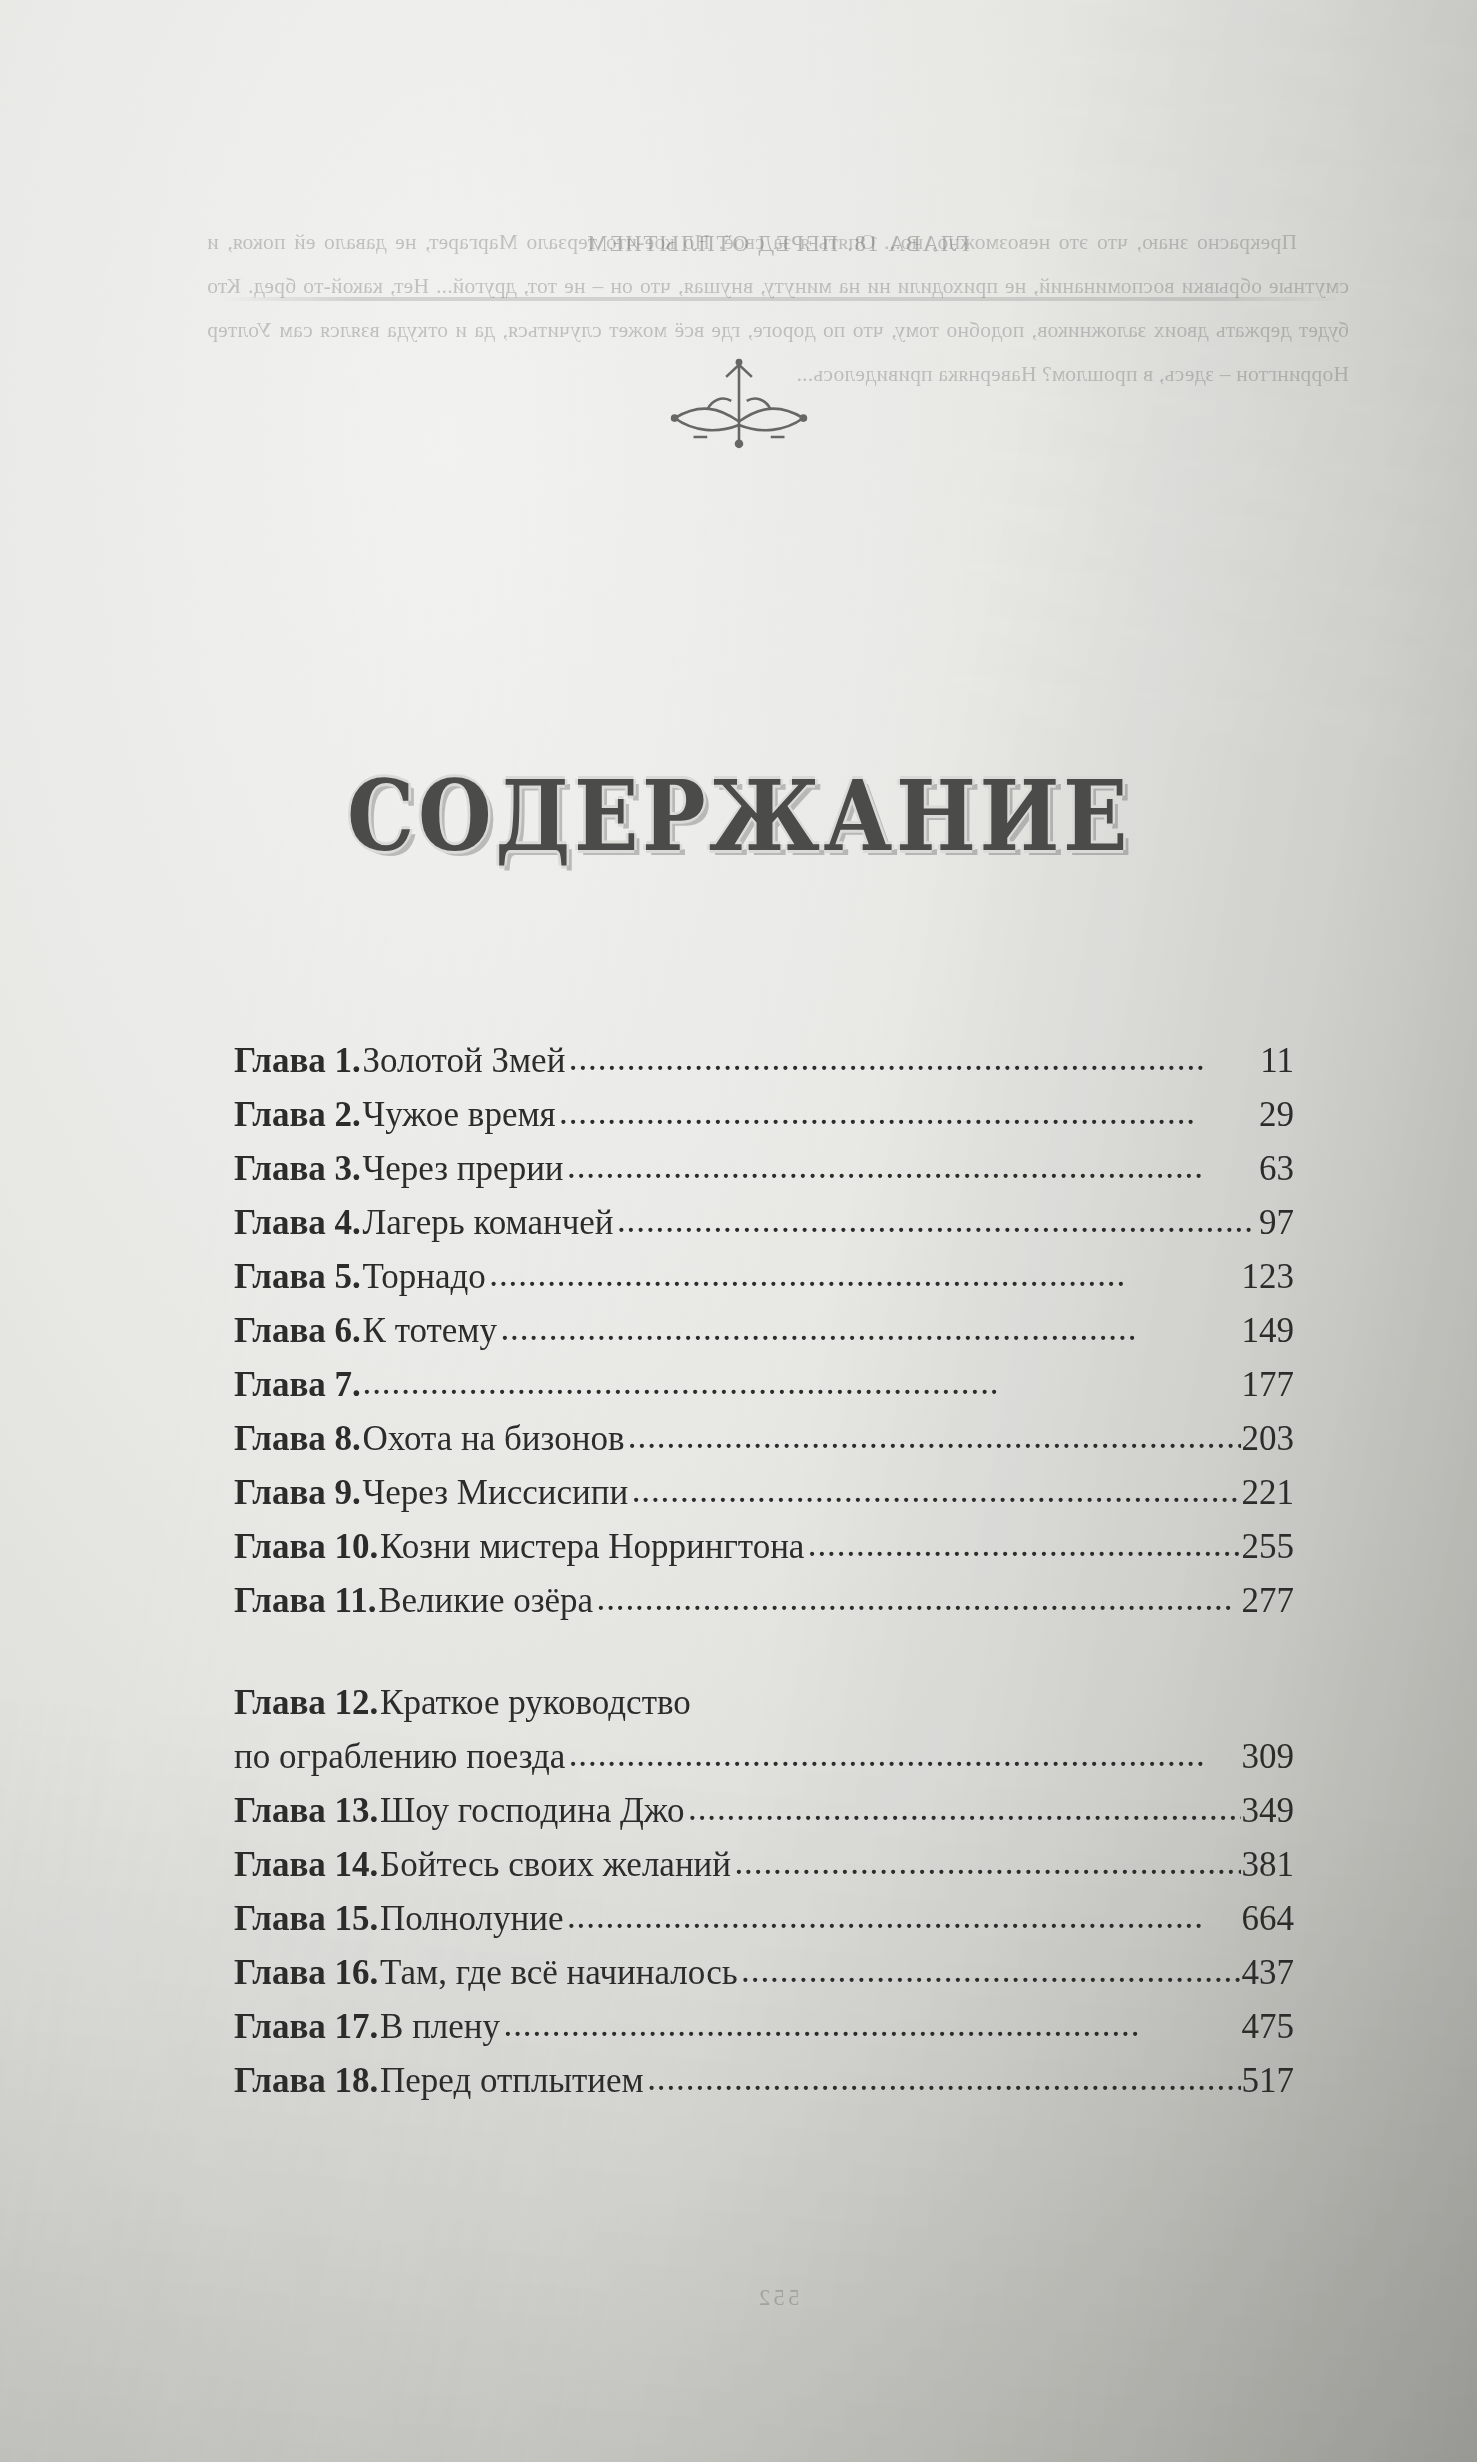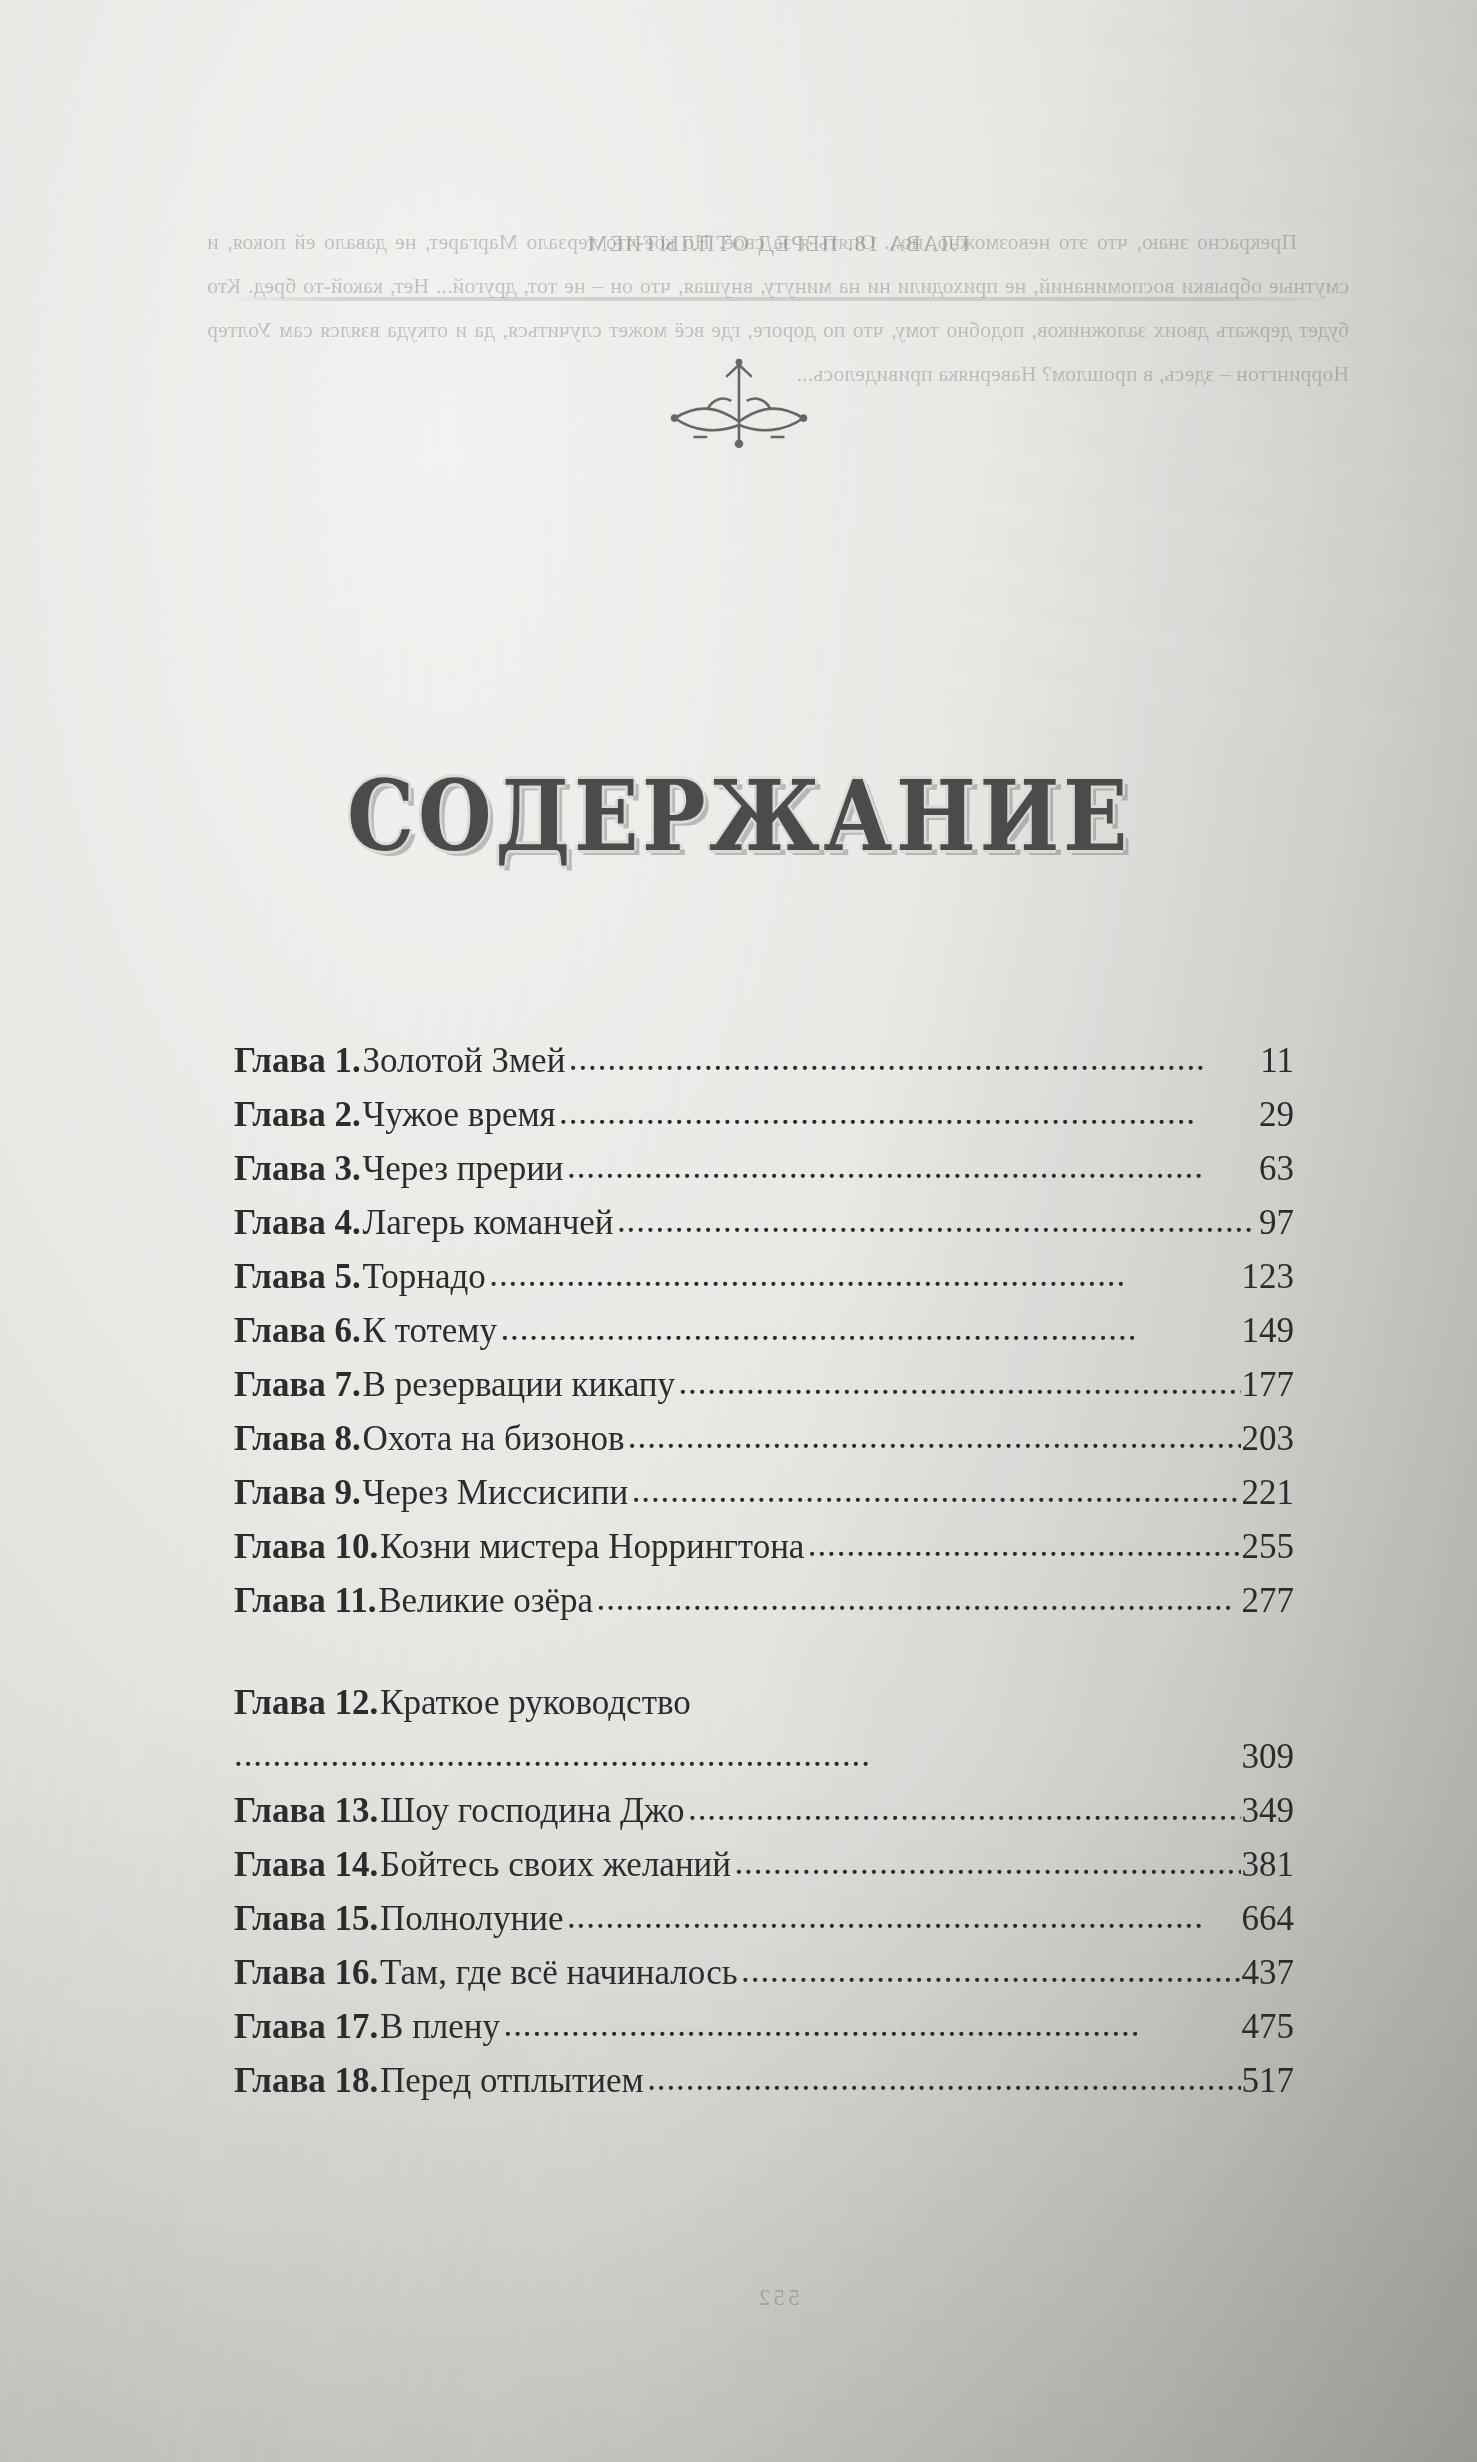--- a/index.html
+++ b/index.html
@@ -246,21 +246,20 @@
 
     <div class="toc-row">
       <span class="chapter">Глава 6.</span>
       <span class="titletext">К тотему</span>
       <span class="leader">..................................................................</span>
       <span class="page-num">149</span>
     </div>
 
     <div class="toc-row">
       <span class="chapter">Глава 7.</span>
-      <span class="titletext">В резервации кикапу</span>
       <span class="leader">..................................................................</span>
       <span class="page-num">177</span>
     </div>
 
     <div class="toc-row">
       <span class="chapter">Глава 8.</span>
       <span class="titletext">Охота на бизонов</span>
       <span class="leader">..................................................................</span>
       <span class="page-num">203</span>
     </div>
@@ -285,20 +284,21 @@
       <span class="leader">..................................................................</span>
       <span class="page-num">277</span>
     </div>
 
     <div class="toc-row cont">
       <div class="wrapline">
         <span class="chapter">Глава 12.</span>
         <span class="titletext">Краткое руководство</span>
       </div>
       <div class="second">
+        <span class="titletext">по ограблению поезда</span>
         <span class="leader">..................................................................</span>
         <span class="page-num">309</span>
       </div>
     </div>
 
     <div class="toc-row">
       <span class="chapter">Глава 13.</span>
       <span class="titletext">Шоу господина Джо</span>
       <span class="leader">..................................................................</span>
       <span class="page-num">349</span>

